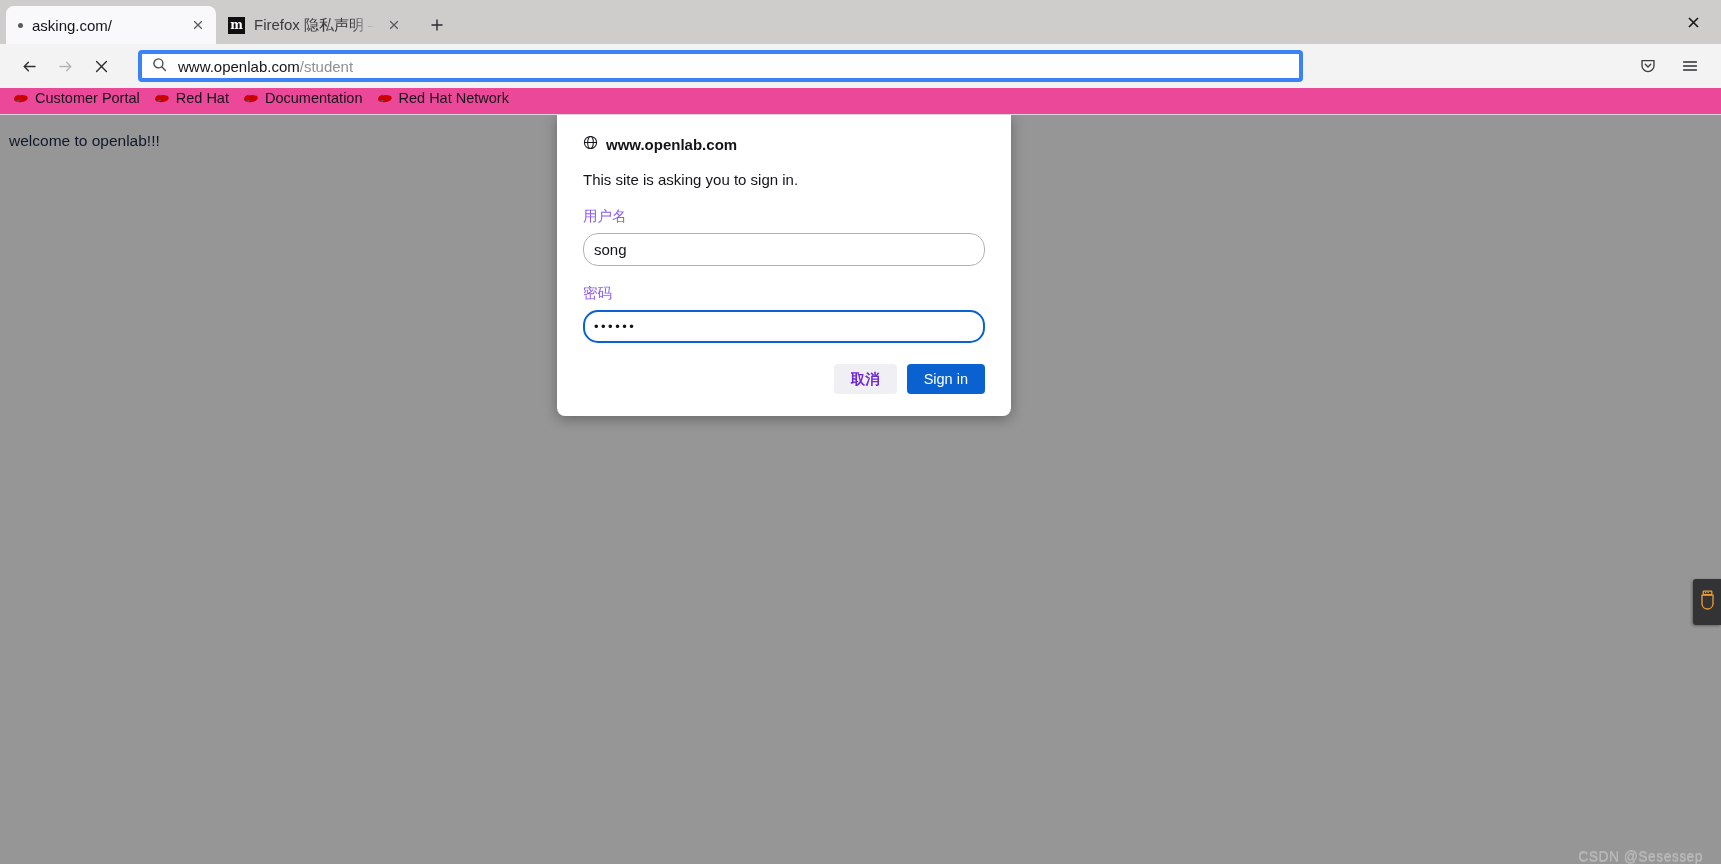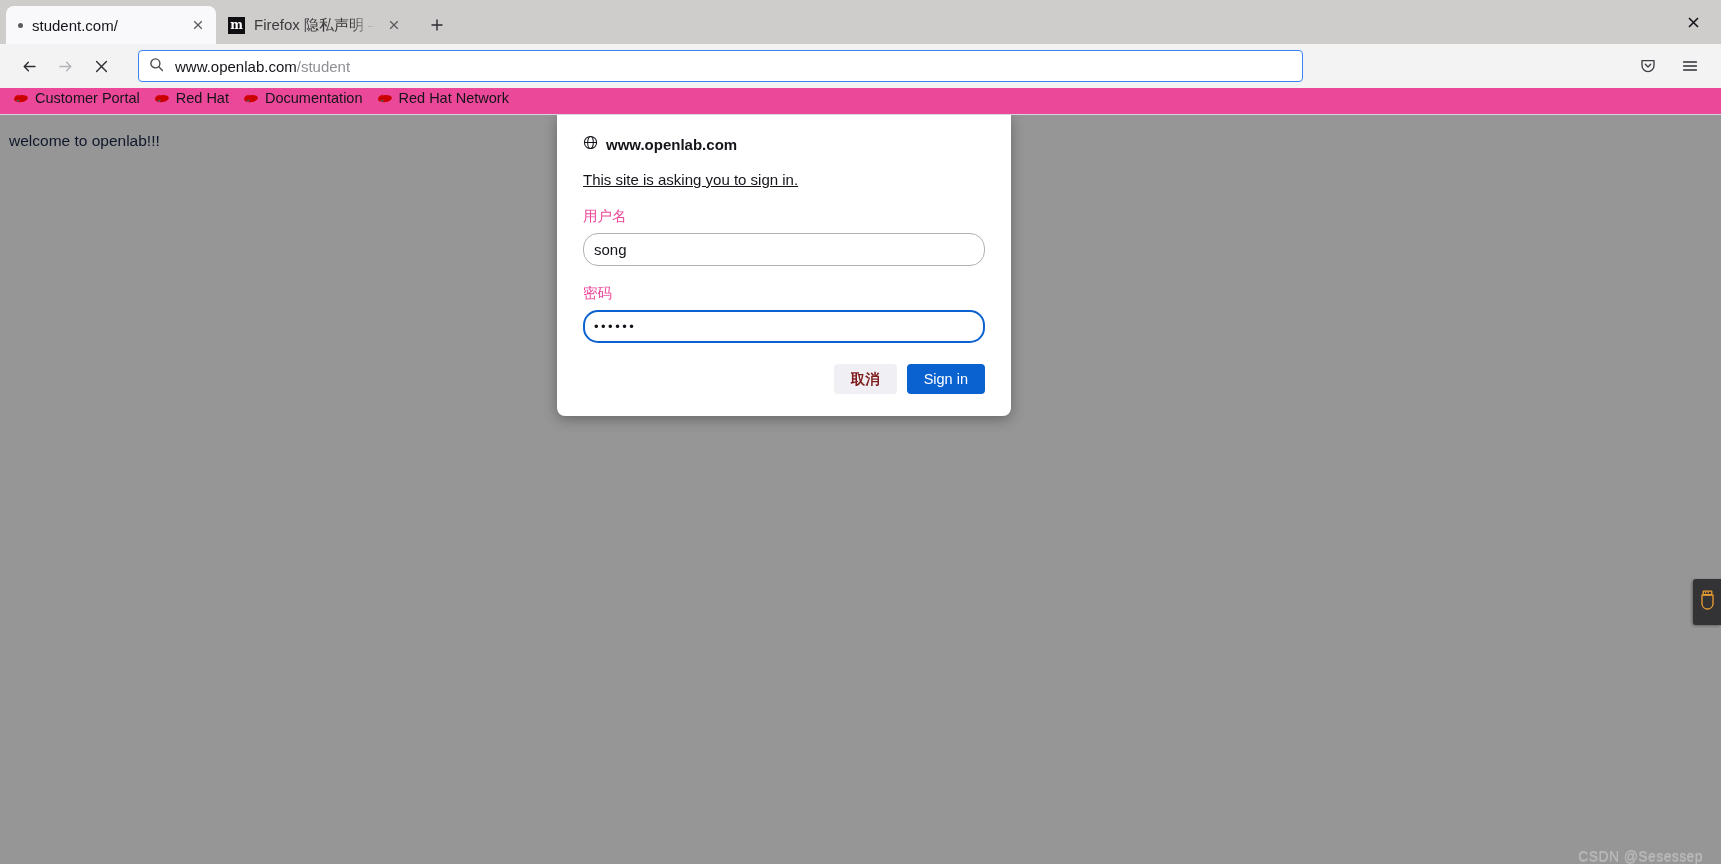--- a/index.html
+++ b/index.html
@@ -103,21 +103,21 @@
     display: flex; align-items: center; justify-content: center;
     border-radius: 4px;
     color: #2e2e32;
   }
   .navbtn.disabled { color: #b4b3b7; }
   .urlbar {
     flex: 1 1 auto;
     height: 32px;
     margin: 0 12px 0 18px;
     background: #ffffff;
-    border: 1px solid #3b82f6;
+    border: 4px solid #3b82f6;
     border-radius: 4px;
     display: flex; align-items: center;
     padding: 0 10px;
     gap: 11px;
     max-width: 1165px;
   }
   .url-text {
     font-size: 15px;
     color: #8f8f94;
     white-space: nowrap;
@@ -175,24 +175,23 @@
     padding: 20px 26px 22px 26px;
   }
   .dlg-host {
     display: flex; align-items: center; gap: 8px;
     font-size: 15px; font-weight: bold; color: #15141a;
     margin-bottom: 18px;
   }
   .dlg-msg {
     font-size: 15px; color: #15141a;
     margin-bottom: 19px;
-    text-decoration: underline;
   }
   .dlg-label {
-    font-size: 14.5px; color: #ec4899;
+    font-size: 14.5px; color: #8b5cf6;
     margin-bottom: 7px;
   }
   .dlg-input {
     width: 100%; height: 33px;
     border: 1px solid #b1b1b5;
     border-radius: 15px;
     padding: 0 10px;
     font-size: 15px;
     color: #15141a;
     background: #fff;
@@ -212,21 +211,21 @@
   }
   .btn {
     height: 30px;
     border-radius: 4px;
     font-size: 14.5px;
     padding: 0 17px;
     display: flex; align-items: center; justify-content: center;
     border: none;
     font-family: inherit;
   }
-  .btn-cancel { background: #f0f0f4; color: #7f1d1d; font-weight: bold;}
+  .btn-cancel { background: #f0f0f4; color: #6d28d9; font-weight: bold;}
   .btn-primary { background: #0a62d0; color: #ffffff; font-weight: normal; }
 
   
   .usb-widget {
     position: absolute;
     right: 0px; top: 464px;
     width: 28px; height: 46px;
     background: #333336;
     border-radius: 3px 0 0 3px;
     display: flex; align-items: center; justify-content: center;
@@ -245,21 +244,21 @@
 </style>
 </head>
 <body>
 
 <div id="app">
 
   <div class="tabstrip">
 
     <div class="tab active">
       <span class="tab-dot"></span>
-      <span class="tab-title">student.com/</span>
+      <span class="tab-title">asking.com/</span>
       <span class="tab-close">
         <svg width="12" height="12" viewBox="0 0 12 12" fill="none" stroke="currentColor" stroke-width="1.3">
           <path d="M2.2 2.2 L9.8 9.8 M9.8 2.2 L2.2 9.8"></path>
         </svg>
       </span>
     </div>
 
     <div class="tab inactive">
       <span class="tab-fav-moz">m</span>
       <span class="tab-title">Firefox 隐私声明 — Mozilla</span>

